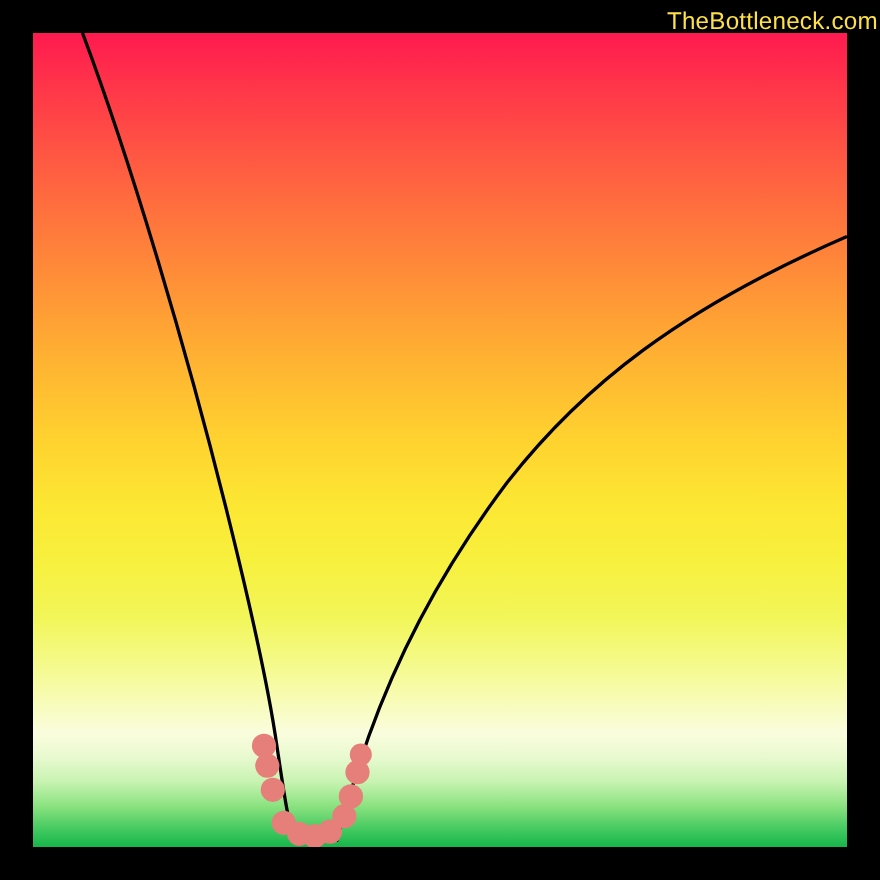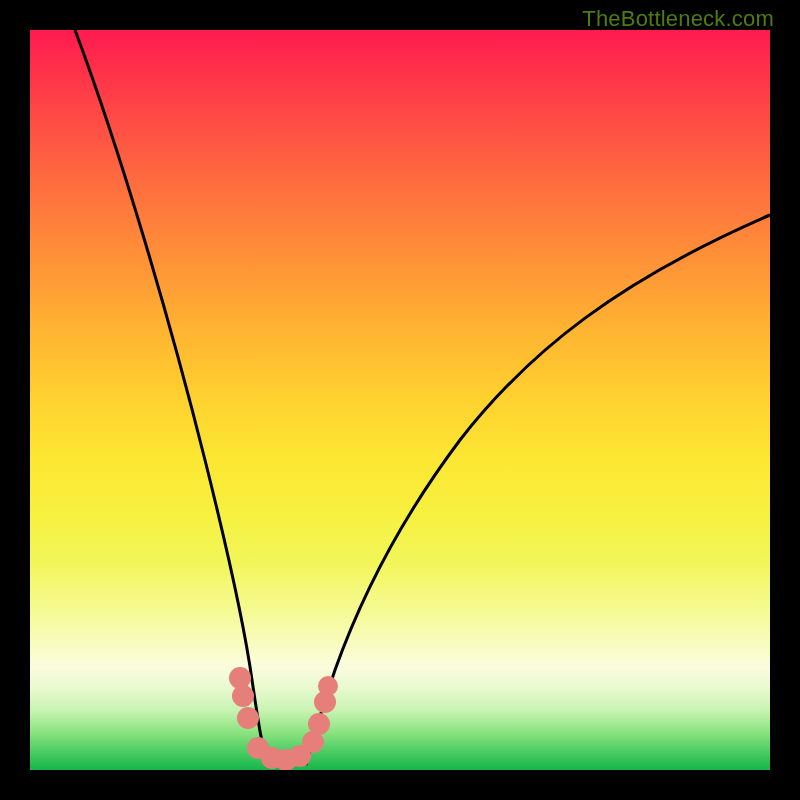--- a/index.html
+++ b/index.html
@@ -7,22 +7,22 @@
     width: 800px;
     height: 800px;
     background: #000;
     position: relative;
     font-family: Arial, Helvetica, sans-serif;
     overflow: hidden;
   }
   .watermark {
     position: absolute;
     top: 6px;
-    right: 26px;
-    color: #4d7c0f;
+    right: 2px;
+    color: #fde047;
     font-size: 22px;
     letter-spacing: 0.2px;
     z-index: 10;
   }
   .plot-area {
     position: absolute;
     left: 30px;
     top: 30px;
     width: 740px;
     height: 740px;

